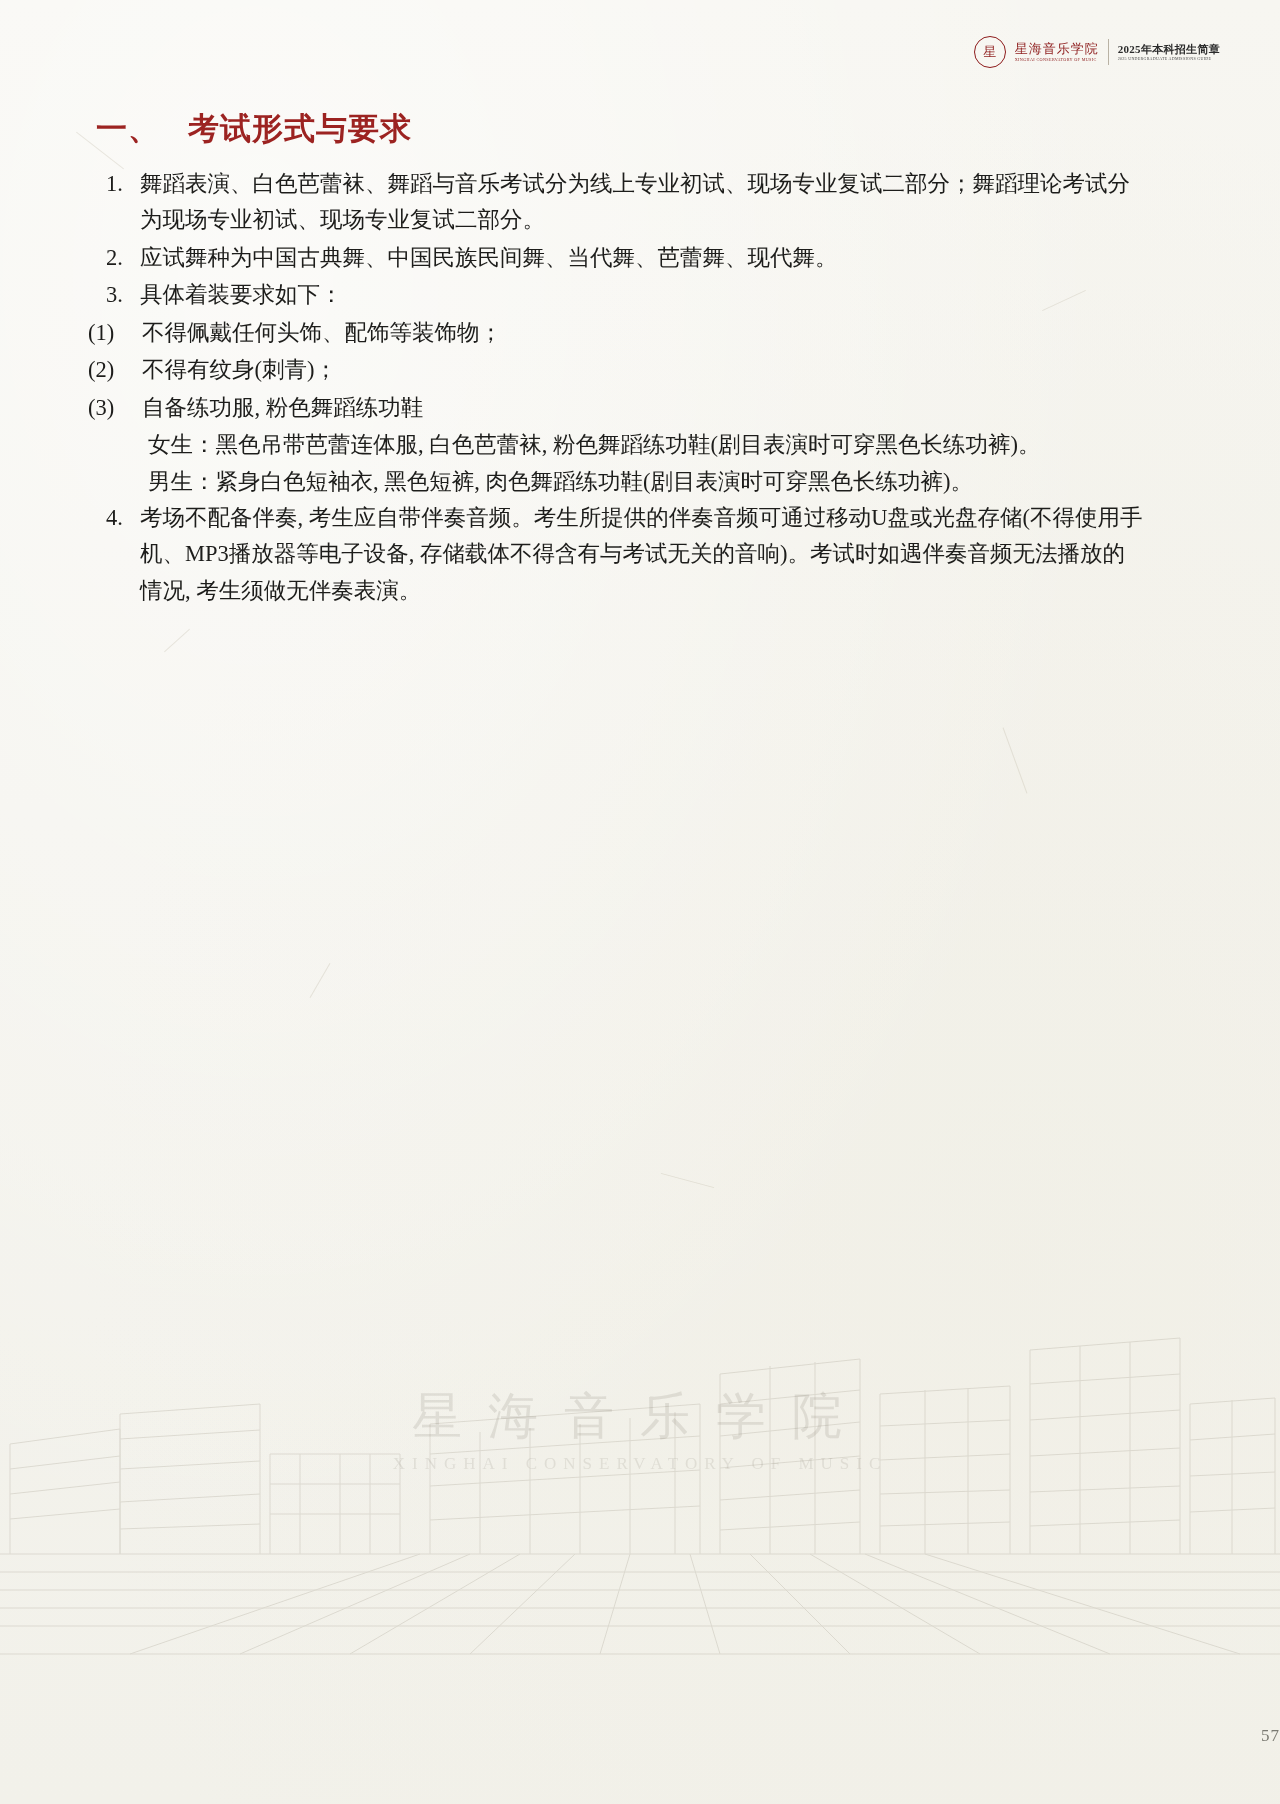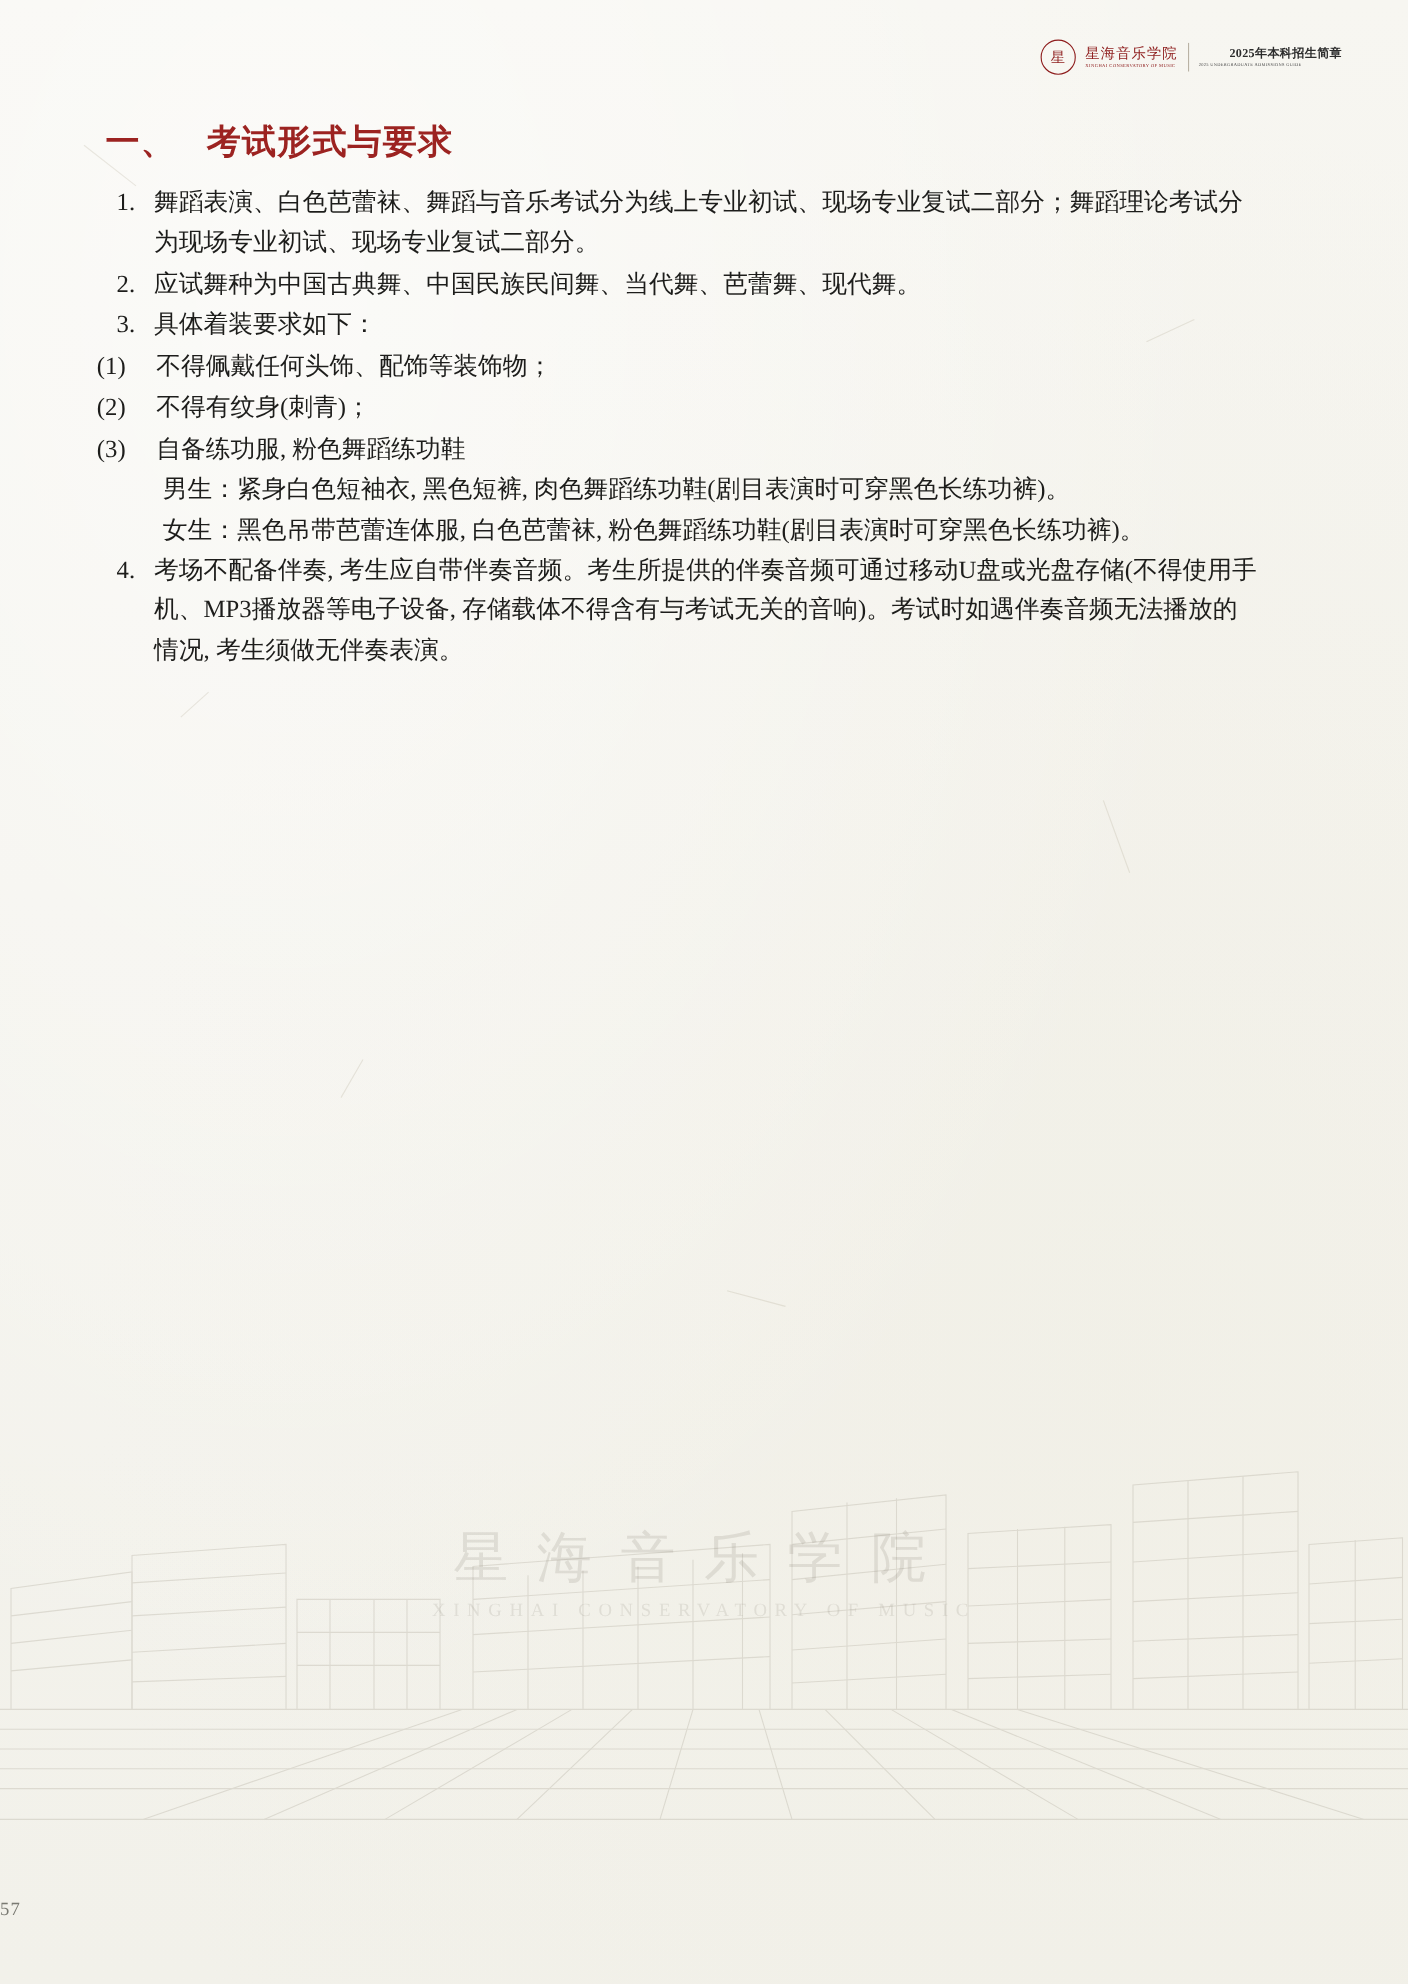--- a/index.html
+++ b/index.html
@@ -83,21 +83,20 @@
     flex-direction: column;
     justify-content: center;
     line-height: 1.1;
   }
   .header-title-cn {
     font-size: 11px;
     color: #2b2b2b;
     font-weight: bold;
     letter-spacing: 0.3px;
     white-space: nowrap;
-    margin-left: 28px;
   }
   .header-title-en {
     font-size: 4px;
     color: #4a4a4a;
     letter-spacing: 0.3px;
     white-space: nowrap;
     margin-top: 2px;
   }
 
   
@@ -153,21 +152,21 @@
   .mono-ish {
     font-family: Liberation Serif, serif;
   }
 
   
   .page-number {
     position: absolute;
     left: 0;
     right: 0;
     bottom: 58px;
-    text-align: left;
+    text-align: right;
     font-size: 17px;
     color: #7a7a72;
     letter-spacing: 1px;
   }
   .campus-art {
     position: absolute;
     left: 0;
     right: 0;
     bottom: 110px;
     height: 440px;
@@ -254,22 +253,22 @@
     <li class="item">
       <span class="marker paren">(2)</span>
       <span class="body">不得有纹身(刺青)；</span>
     </li>
 
     <li class="item">
       <span class="marker paren">(3)</span>
       <span class="body">自备练功服, 粉色舞蹈练功鞋</span>
     </li>
 
+    <li class="sub-line">女生：黑色吊带芭蕾连体服, 白色芭蕾袜, 粉色舞蹈练功鞋(剧目表演时可穿黑色长练功裤)。</li>
     <li class="sub-line">男生：紧身白色短袖衣, 黑色短裤, 肉色舞蹈练功鞋(剧目表演时可穿黑色长练功裤)。</li>
-    <li class="sub-line">女生：黑色吊带芭蕾连体服, 白色芭蕾袜, 粉色舞蹈练功鞋(剧目表演时可穿黑色长练功裤)。</li>
 
     <li class="item">
       <span class="marker">4.</span>
       <span class="body mono-ish">考场不配备伴奏, 考生应自带伴奏音频。考生所提供的伴奏音频可通过移动U盘或光盘存储(不得使用手机、MP3播放器等电子设备, 存储载体不得含有与考试无关的音响)。考试时如遇伴奏音频无法播放的情况, 考生须做无伴奏表演。</span>
     </li>
 
   </ul>
 </div>
 
 <svg class="campus-art" viewBox="0 0 1280 440" preserveAspectRatio="none">

